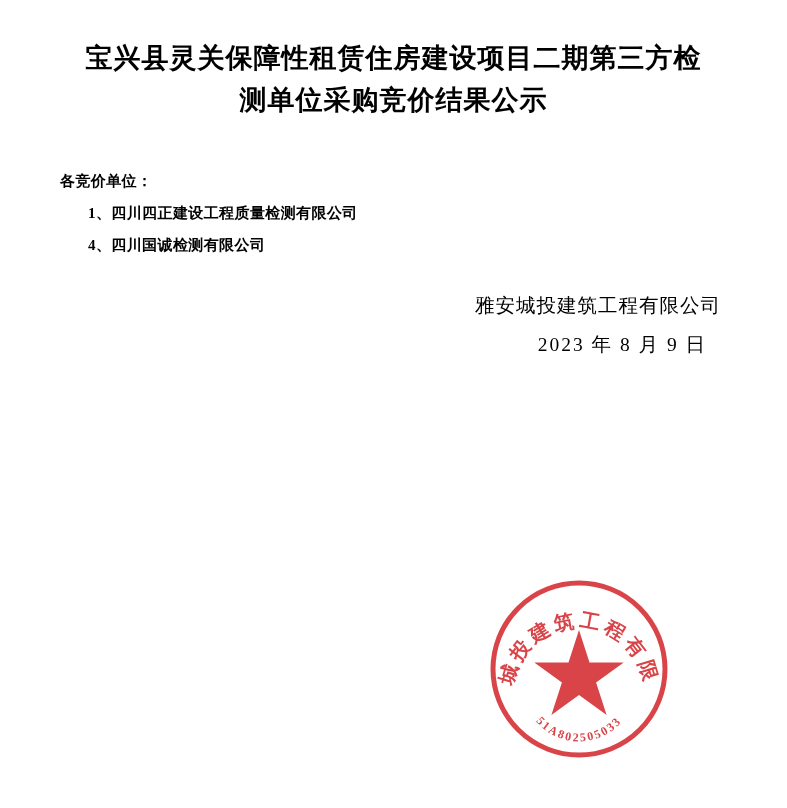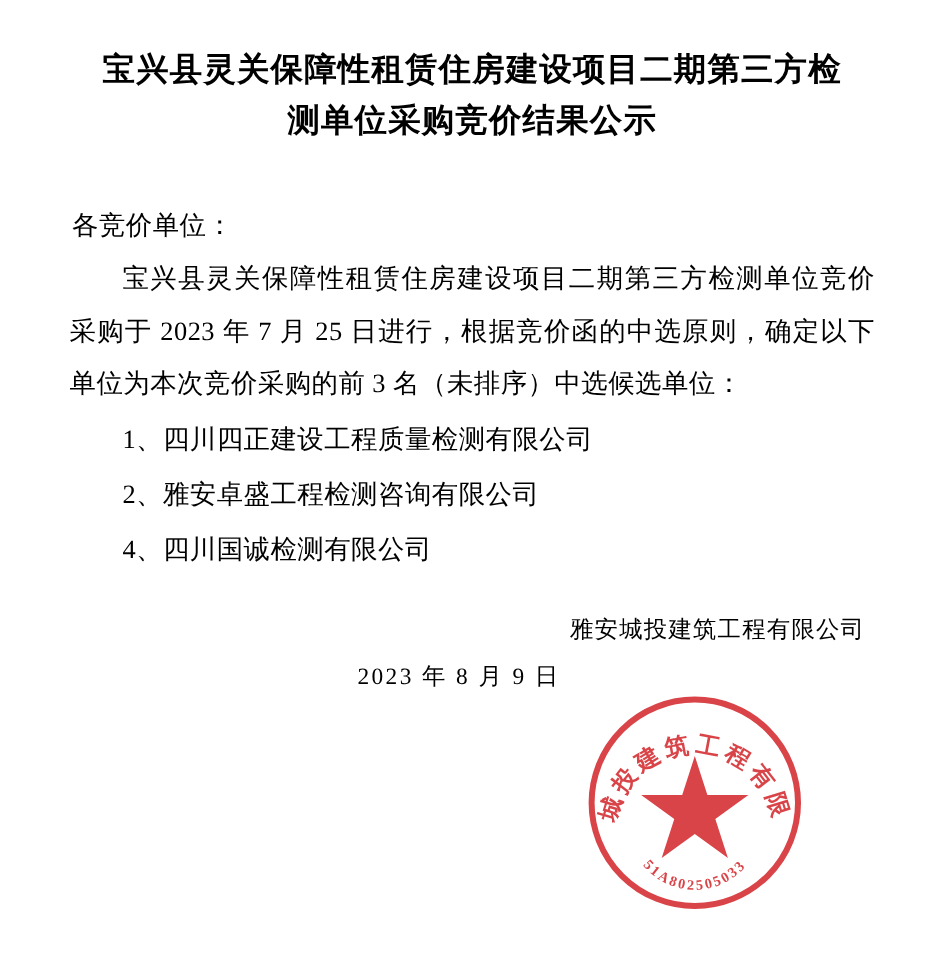--- a/index.html
+++ b/index.html
@@ -24,23 +24,24 @@
   .doc-title {
     text-align: center;
     font-size: 27px;
     font-weight: bold;
     line-height: 1.55;
     letter-spacing: 1px;
     margin: 10px 22px 0 22px;
   }
   .body-block {
     margin-top: 44px;
-    font-size: 22px;
+    font-size: 15px;
     line-height: 2.0;
     letter-spacing: 0.4px;
+    font-weight: bold;
   }
   .salutation {
     margin-left: 2px;
   }
   .para {
     text-indent: 2em;
     text-align: justify;
     text-justify: inter-ideograph;
   }
   .list-item {
@@ -55,21 +56,20 @@
     padding-right: 8px;
   }
   .sign-line {
     display: block;
     letter-spacing: 1px;
   }
   .sign-date {
     display: block;
     letter-spacing: 2px;
     padding-right: 14px;
-    text-align: center;
   }
   
   .seal {
     position: absolute;
     left: 488px;
     top: 578px;
     width: 182px;
     height: 182px;
     pointer-events: none;
   }
@@ -88,24 +88,22 @@
 </head>
 <body>
 
 <div class="page">
 
   <div class="doc-title">宝兴县灵关保障性租赁住房建设项目二期第三方检测单位采购竞价结果公示</div>
 
   <div class="body-block">
     <div class="salutation">各竞价单位：</div>
 
-    <div class="para">宝兴县灵关保障性租赁住房建设项目二期第三方检测单位竞价采购于 2023 年 7 月 25 日进行，根据竞价函的中选原则，确定以下单位为本次竞价采购的前 3 名（未排序）中选候选单位：</div>
 
     <div class="list-item">1、四川四正建设工程质量检测有限公司</div>
-    <div class="list-item">2、雅安卓盛工程检测咨询有限公司</div>
     <div class="list-item">4、四川国诚检测有限公司</div>
 
   </div>
 
   <div class="sign-block">
     <span class="sign-line">雅安城投建筑工程有限公司</span>
     <span class="sign-date">2023 年 8 月 9 日</span>
   </div>
 
   <div class="seal">

